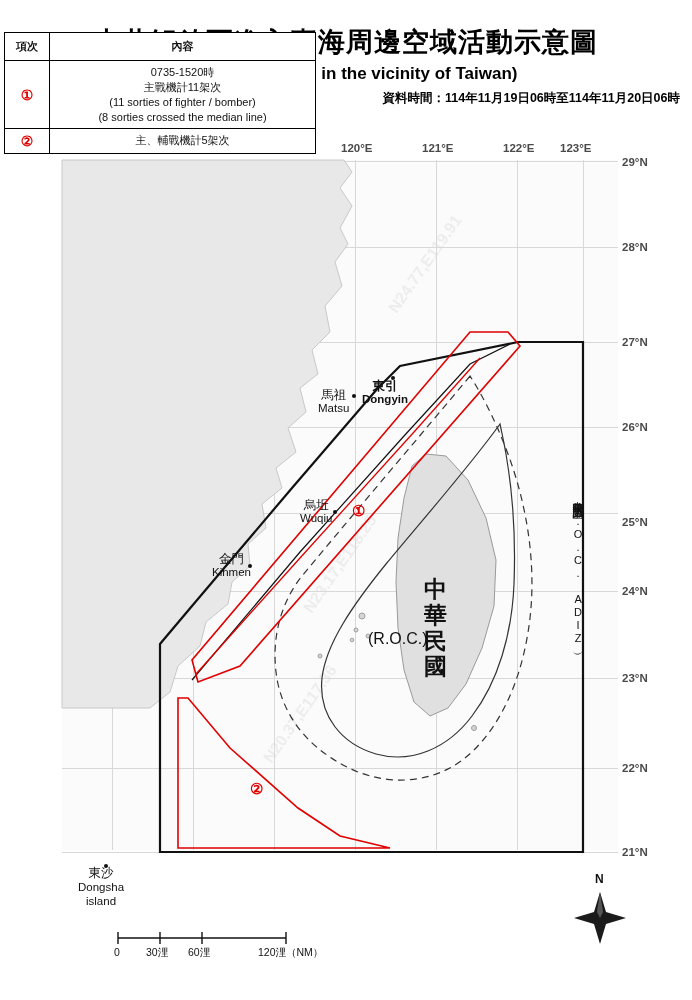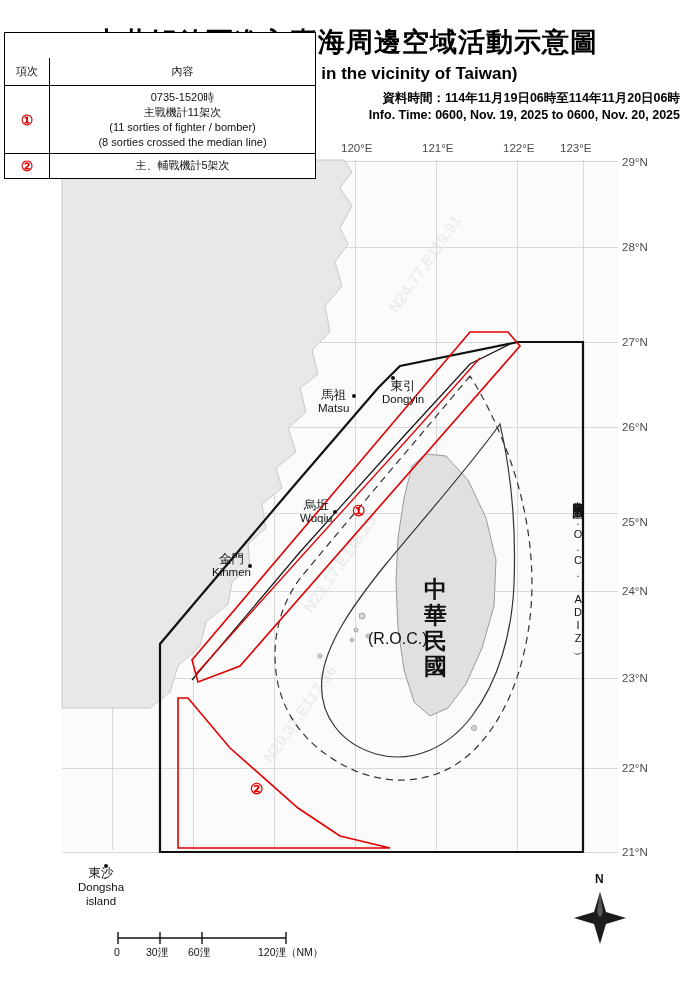--- a/index.html
+++ b/index.html
@@ -34,21 +34,21 @@
     position:absolute;left:0;top:136px;width:692px;height:864px;
   }
   
   .sea{
     position:absolute;left:62px;top:24px;width:556px;height:690px;
     background:#fbfbfb;
   }
 
   
   .lon-label,.lat-label{
-    position:absolute;font-size:11.5px;color:#4a4a4a;font-weight:400;
+    position:absolute;font-size:11.5px;color:#4a4a4a;font-weight:700;
     white-space:nowrap;
   }
   .lon-label{top:6px;}
   .lat-label{}
 
   
   .grid-v,.grid-h{position:absolute;background:#d8d8d8;}
   .grid-v{width:1px;top:24px;height:690px;}
   .grid-h{height:1px;left:62px;width:556px;}
 
@@ -61,21 +61,21 @@
   .tbl-row{display:flex;border-bottom:1px solid #000;}
   .tbl-row:last-child{border-bottom:none;}
   .tbl-c1{
     width:44px;min-width:44px;border-right:1px solid #000;
     display:flex;align-items:center;justify-content:center;
     font-weight:700;padding:4px 0;
   }
   .tbl-c2{
     flex:1;text-align:center;padding:4px 6px;line-height:1.35;
   }
-  .tbl-head .tbl-c1,.tbl-head .tbl-c2{font-weight:400;padding:6px 0;margin-top:25px;}
+  .tbl-head .tbl-c1,.tbl-head .tbl-c2{font-weight:700;padding:6px 0;}
   .circ-red{color:#e00000;font-size:14px;}
 
   
   .place{position:absolute;font-size:11.5px;color:#111;text-align:center;line-height:1.15;white-space:nowrap;}
   .place .cn{font-size:12.5px;}
   .dot{position:absolute;width:4px;height:4px;border-radius:50%;background:#111;}
 
   .taiwan-label{
     position:absolute;font-family:"DejaVu Serif", serif;
     font-size:23px;font-weight:700;color:#111;line-height:1.12;text-align:center;
@@ -105,21 +105,20 @@
   }
 </style>
 </head>
 <body>
 
 <div class="root">
 
   <div class="title-cn">中共解放軍進入臺海周邊空域活動示意圖</div>
   <div class="title-en">(PLA air activities in the vicinity of Taiwan)</div>
   <div class="info-cn">資料時間：114年11月19日06時至114年11月20日06時</div>
-  <div class="info-en">Info. Time: 0600, Nov. 19, 2025 to 0600, Nov. 20, 2025</div>
 
   <div class="map">
 
     <div class="sea"></div>
 
     <div class="wm" style="left:385px;top:170px;">N24.77,E119.91</div>
     <div class="wm" style="left:300px;top:470px;">N23.17,E118.25</div>
     <div class="wm" style="left:260px;top:620px;">N20.37,E117.36</div>
 
     <div class="lon-label" style="left:94px;">117°E</div>
@@ -203,21 +202,21 @@
       <g>
         <line x1="118" y1="802" x2="286" y2="802" stroke="#111" stroke-width="1.4"></line>
         <line x1="118" y1="796" x2="118" y2="808" stroke="#111" stroke-width="1.4"></line>
         <line x1="160" y1="796" x2="160" y2="808" stroke="#111" stroke-width="1.4"></line>
         <line x1="202" y1="796" x2="202" y2="808" stroke="#111" stroke-width="1.4"></line>
         <line x1="286" y1="796" x2="286" y2="808" stroke="#111" stroke-width="1.4"></line>
       </g>
     </svg>
 
     <span class="dot" style="left:391px;top:240px;"></span>
-    <div class="place" style="left:382px;top:243px;">
+    <div class="place" style="left:362px;top:243px;font-weight:bold;">
       <span class="cn">東引</span><br>
       <span>Dongyin</span>
     </div>
 
     <span class="dot" style="left:352px;top:258px;"></span>
     <div class="place" style="left:318px;top:252px;">
       <span class="cn">馬祖</span><br>
       <span>Matsu</span>
     </div>
 

